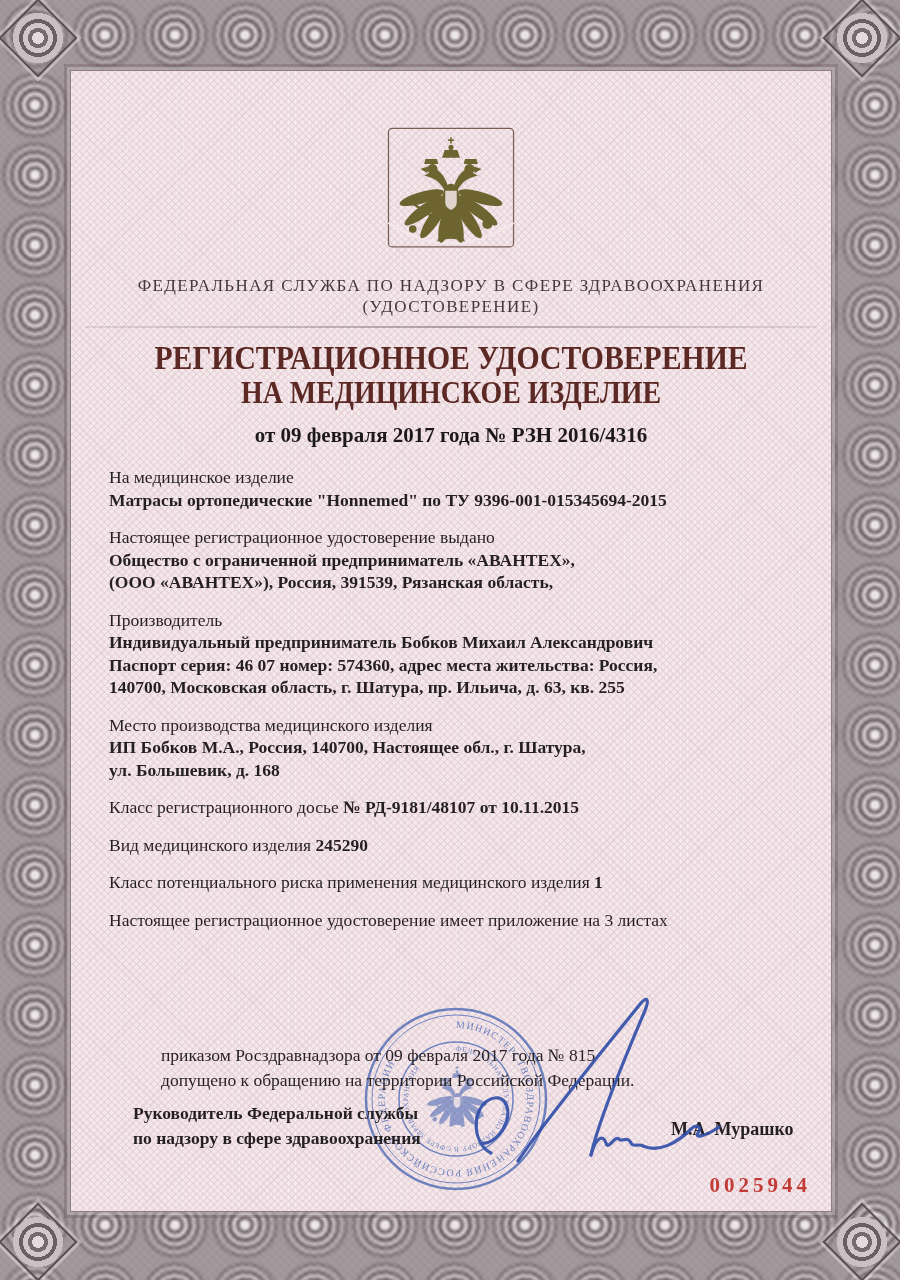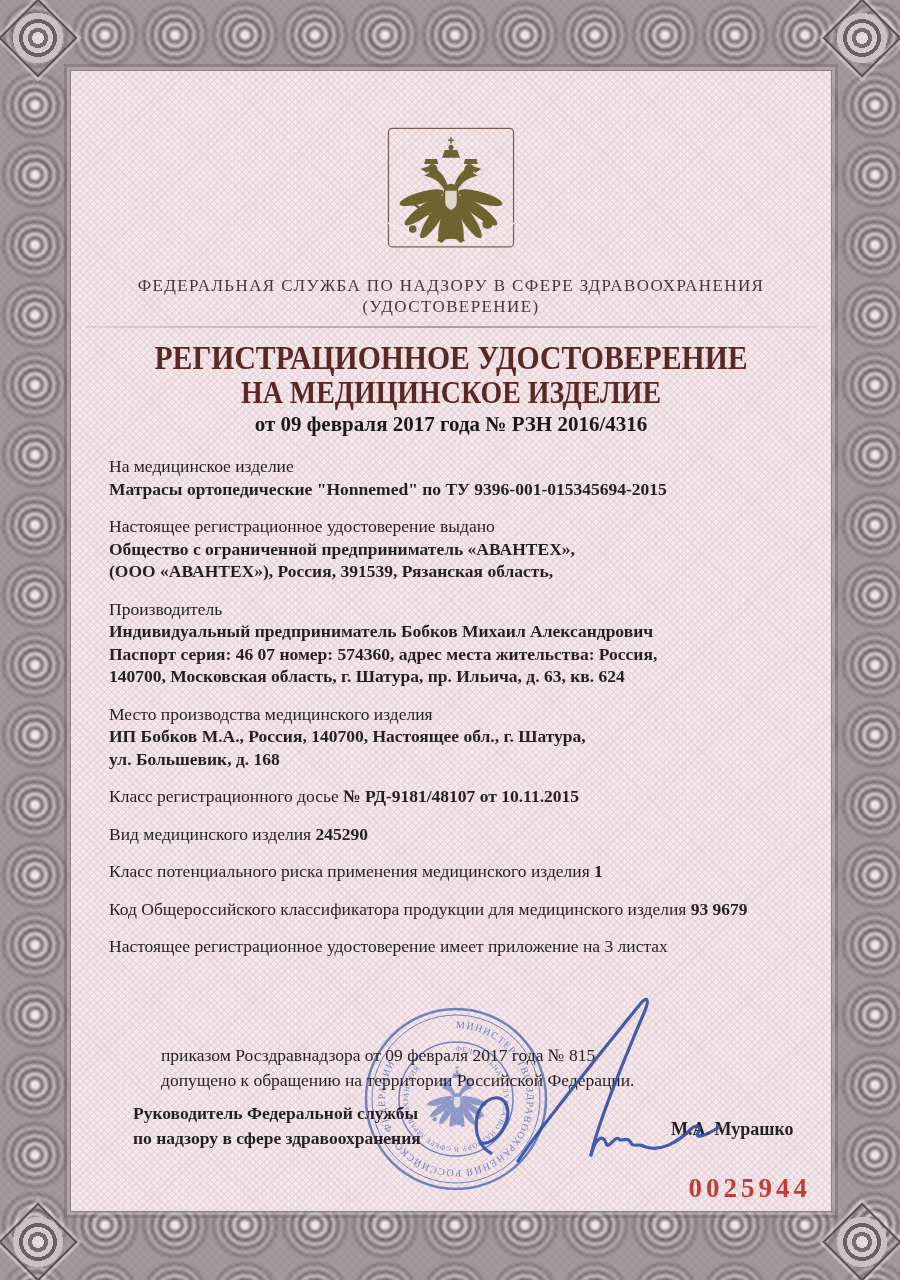--- a/index.html
+++ b/index.html
@@ -36,29 +36,29 @@
   }
   .emblem{display:block;margin:56px auto 0;color:#6d6430;}
   .org{ text-align:center;margin:14px 30px 0;color:#41383b;
         font-size:17px;letter-spacing:1.4px;line-height:21px;}
   .divider{height:2px;margin:9px 14px 0;
         background:linear-gradient(90deg,rgba(120,105,110,.15),rgba(120,105,110,.55),rgba(120,105,110,.15));}
   .title{ text-align:center;margin-top:12px;color:#5b2823;font-weight:bold;
         transform:scaleX(.9);transform-origin:center;}
   .title .t1{font-size:33px;line-height:36px;}
   .title .t2{font-size:31px;line-height:33px;}
-  .dateline{text-align:center;font-weight:bold;font-size:21px;margin-top:3px;color:#1d191a;}
+  .dateline{text-align:center;font-weight:bold;font-size:21px;margin-top:14px;color:#1d191a;}
   .bodytext{margin:18px 30px 0 38px;font-size:17.5px;line-height:22.5px;}
   .bodytext p{margin:0 0 15px;}
   .bodytext b{font-weight:bold;}
   .footer-order{position:absolute;left:42px;top:972px;font-size:17.5px;line-height:25px;z-index:2;margin-left:48px;}
   .footer-head{position:absolute;left:38px;top:1030px;font-size:17.5px;line-height:25px;font-weight:bold;z-index:2;margin-left:24px;}
   .signer{position:absolute;left:600px;top:1048px;font-size:18px;font-weight:bold;z-index:2;}
   .serial{position:absolute;right:20px;top:1102px;z-index:2;
-        color:#c23b36;font-weight:bold;font-size:27px;letter-spacing:4px;}
+        color:#c23b36;font-weight:bold;font-size:21px;letter-spacing:4px;}
   .stamp{position:absolute;left:290px;top:933px;width:190px;height:190px;opacity:.78;color:#4a67b2;z-index:1;}
   .signature{position:absolute;left:392px;top:922px;width:260px;height:185px;z-index:3;}
 </style>
 </head>
 <body>
 
 <div class="rosette" style="left:10px;top:10px;"></div>
 <div class="rosette" style="right:10px;top:10px;"></div>
 <div class="rosette" style="left:10px;bottom:10px;"></div>
 <div class="rosette" style="right:10px;bottom:10px;"></div>
@@ -121,42 +121,38 @@
     </p>
     <p>
       <span>Настоящее регистрационное удостоверение выдано</span><br>
       <b>Общество с ограниченной предприниматель «АВАНТЕХ»,</b><br>
       <b>(ООО «АВАНТЕХ»), Россия, 391539, Рязанская область,</b><br>
     </p>
     <p>
       <span>Производитель</span><br>
       <b>Индивидуальный предприниматель Бобков Михаил Александрович</b><br>
       <b>Паспорт серия: 46 07 номер: 574360, адрес места жительства: Россия,</b><br>
-      <b>140700, Московская область, г. Шатура, пр. Ильича, д. 63, кв. 624</b>
+      <b>140700, Московская область, г. Шатура, пр. Ильича, д. 63, кв. 255</b>
     </p>
     <p>
       <span>Место производства медицинского изделия</span><br>
       <b>ИП Бобков М.А., Россия, 140700, Настоящее обл., г. Шатура,</b><br>
       <b>ул. Большевик, д. 168</b>
     </p>
     <p>
       <span>Класс регистрационного досье</span>
       <b>№ РД-9181/48107 от 10.11.2015</b>
     </p>
     <p>
       <span>Вид медицинского изделия</span>
       <b>245290</b>
     </p>
     <p>
       <span>Класс потенциального риска применения медицинского изделия</span>
       <b>1</b>
-    </p>
-    <p>
-      <span>Код Общероссийского классификатора продукции для медицинского изделия</span>
-      <b>93 9679</b>
     </p>
     <p>Настоящее регистрационное удостоверение имеет приложение на 3 листах</p>
   </div>
 
   <svg class="stamp" viewBox="0 0 190 190">
     <defs>
       <path id="ringpath" d="M95 24 a71 71 0 1 1 -0.01 0"></path>
       <path id="ringpath2" d="M95 47 a48 48 0 1 1 -0.01 0"></path>
     </defs>
     <circle cx="95" cy="95" r="90" fill="none" stroke="currentColor" stroke-width="2.5"></circle>

